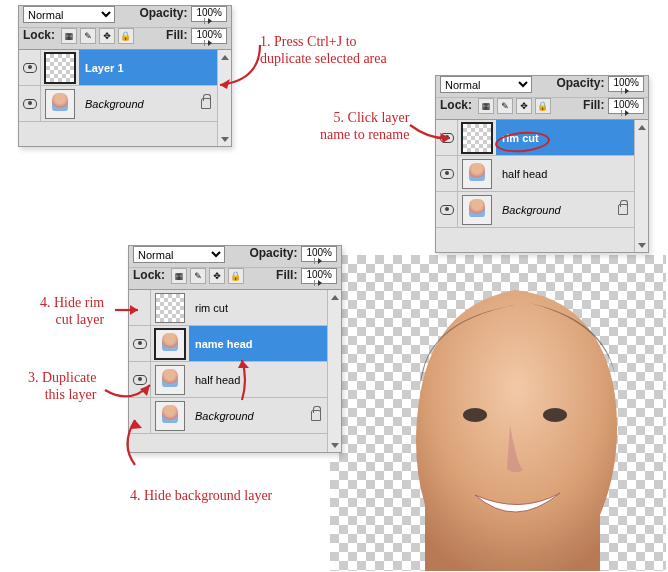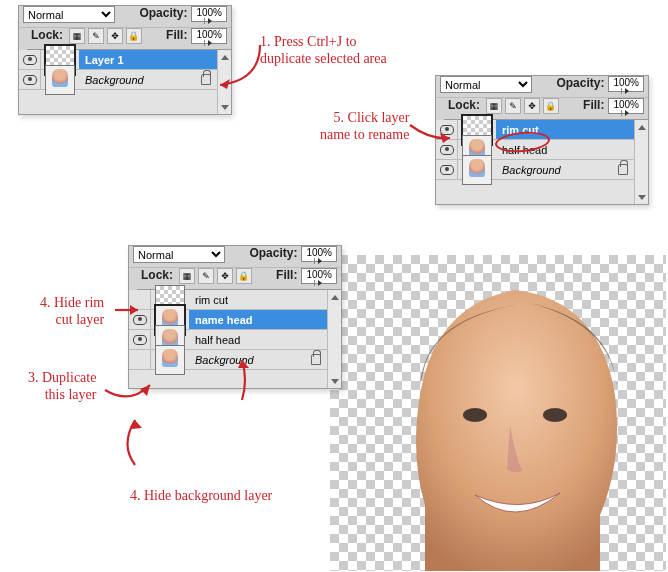--- a/index.html
+++ b/index.html
@@ -19,21 +19,21 @@
   }
   .panel-row1, .panel-row2 {
     display: flex;
     align-items: flex-start;
     height: 22px;
     padding: 0 4px;
     background: #d4d4d4;
     border-bottom: 1px solid #bbb;
     gap: 4px;
   }
-  .panel-row2 { border-bottom: 1px solid #999; margin-left: 8px; }
+  .panel-row2 { border-bottom: 1px solid #999; }
   select.blend {
     font-size: 11px;
     height: 17px;
     width: 92px;
     background: #fff;
     border: 1px solid #888;
   }
   .lbl { font-size: 12px; color: #222; font-weight: bold; }
   .pct {
     display: inline-flex; align-items: center;
@@ -62,21 +62,21 @@
     display: flex; align-items: center; justify-content: center;
     font-size: 9px;
   }
   .layers {
     background: #e3e3e3;
     position: relative;
   }
   .layer-row {
     display: flex;
     align-items: center;
-    height: 20px;
+    height: 36px;
     border-bottom: 1px solid #bbb;
     background: #e3e3e3;
   }
   .layer-row.sel .name-area { background: #3b8de0; color: #fff; font-weight: bold; }
   .eye-col {
     width: 22px; height: 100%;
     border-right: 1px solid #bbb;
     display: flex; align-items: center; justify-content: center;
   }
   .eye-icon {

